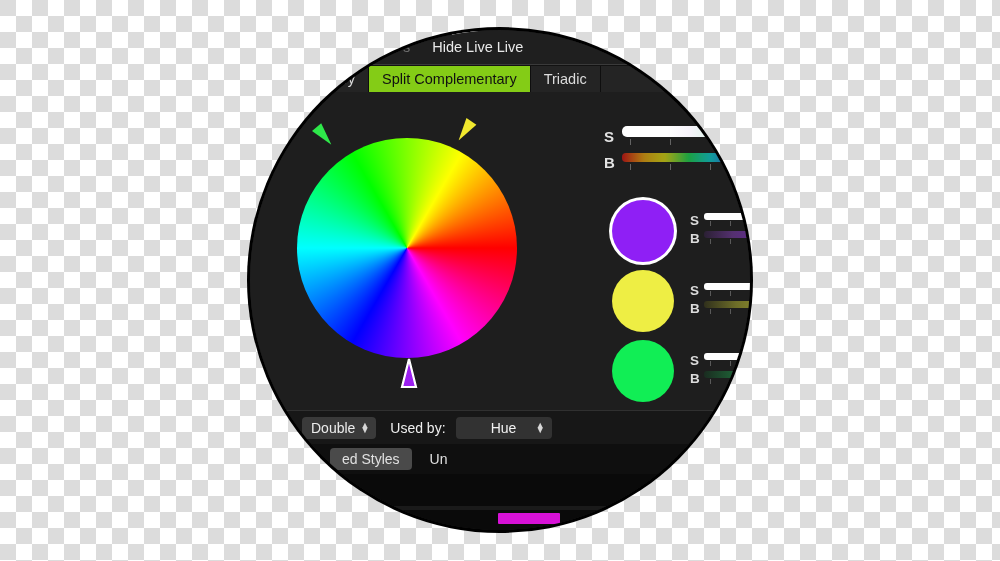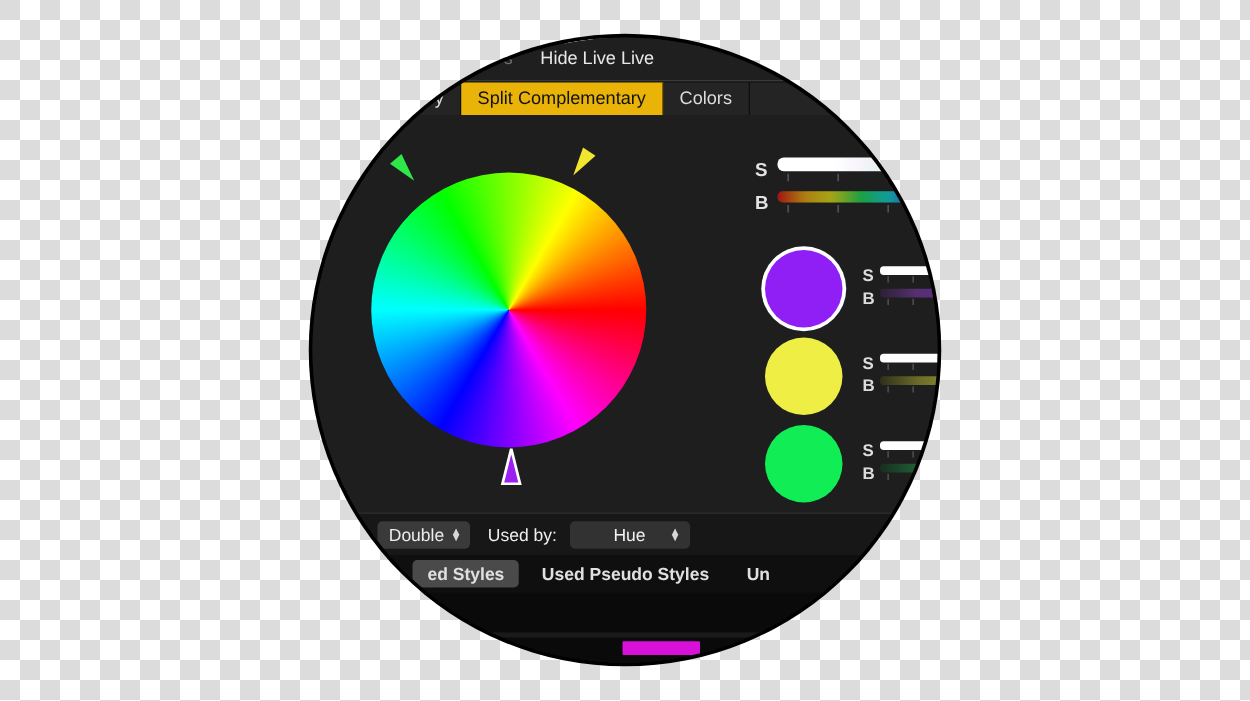--- a/index.html
+++ b/index.html
@@ -60,21 +60,21 @@
     display:flex; align-items:stretch;
     font-size:14.5px;
   }
   .htab{
     display:flex;align-items:center;justify-content:center;
     padding:0 13px;
     color:#dcdcdc;
     border-right:1px solid #0e0e0e;
     white-space:nowrap;
   }
-  .htab.sel{background:#eab308;color:#111;}
+  .htab.sel{background:#84cc16;color:#111;}
 
   
   #body-area{
     position:absolute;left:0;top:92px;width:1000px;height:320px;
     background:#1e1e1e;
   }
 
   
   #wheel-wrap{
     position:absolute; left:297px; top:138px;
@@ -198,21 +198,21 @@
   
   #bottom-tabs{
     position:absolute;left:0;top:444px;width:1000px;height:30px;
     background:#0f0f0f;
     display:flex;align-items:center;
     font-size:14px;
     padding-left:16px;
     gap:6px;
   }
   .btab{
-    color:#e0e0e0;padding:3px 12px;border-radius:4px;white-space:nowrap;font-weight:bold;
+    color:#e0e0e0;padding:3px 12px;border-radius:4px;white-space:nowrap;
   }
   .btab.sel{background:#4a4a4a;}
 
   
   #lower-pane{
     position:absolute;left:0;top:474px;width:1000px;height:87px;
     background:#0a0a0a;
   }
   #magenta-bar{
     position:absolute;left:498px;top:513px;
@@ -239,21 +239,21 @@
     <div id="menubar">
       <div style="width:392px"></div>
       <div class="menu-item menu-dim">s</div>
       <div class="menu-item">Hide Live Live</div>
     </div>
 
     <div id="harmony-tabs">
       <div style="width:330px"></div>
       <div class="htab">ry</div>
       <div class="htab sel">Split Complementary</div>
-      <div class="htab">Colors</div>
+      <div class="htab">Triadic</div>
     </div>
 
     <div id="body-area"></div>
 
     <div id="wheel-wrap">
       <div id="wheel"></div>
 
       <div class="mk-tri" style="left:31px;top:-19px;transform:rotate(-40deg);transform-origin:50% 130%;">
         <svg width="16" height="24" viewBox="0 0 16 24">
           <polygon points="8,24 2,1 14,1" fill="#2ee84a"></polygon>
@@ -401,21 +401,20 @@
           <span>▲</span>
             <span>▼</span>
         </span>
       </div>
 
     </div>
 
     <div id="bottom-tabs">
       <div style="width:308px"></div>
       <div class="btab sel">ed Styles</div>
-      <div class="btab">Used Pseudo Styles</div>
       <div class="btab">Un</div>
     </div>
 
     <div id="lower-pane"></div>
     <div id="lower-edge"></div>
     <div id="magenta-bar"></div>
 
   </div>
 </div>
 

